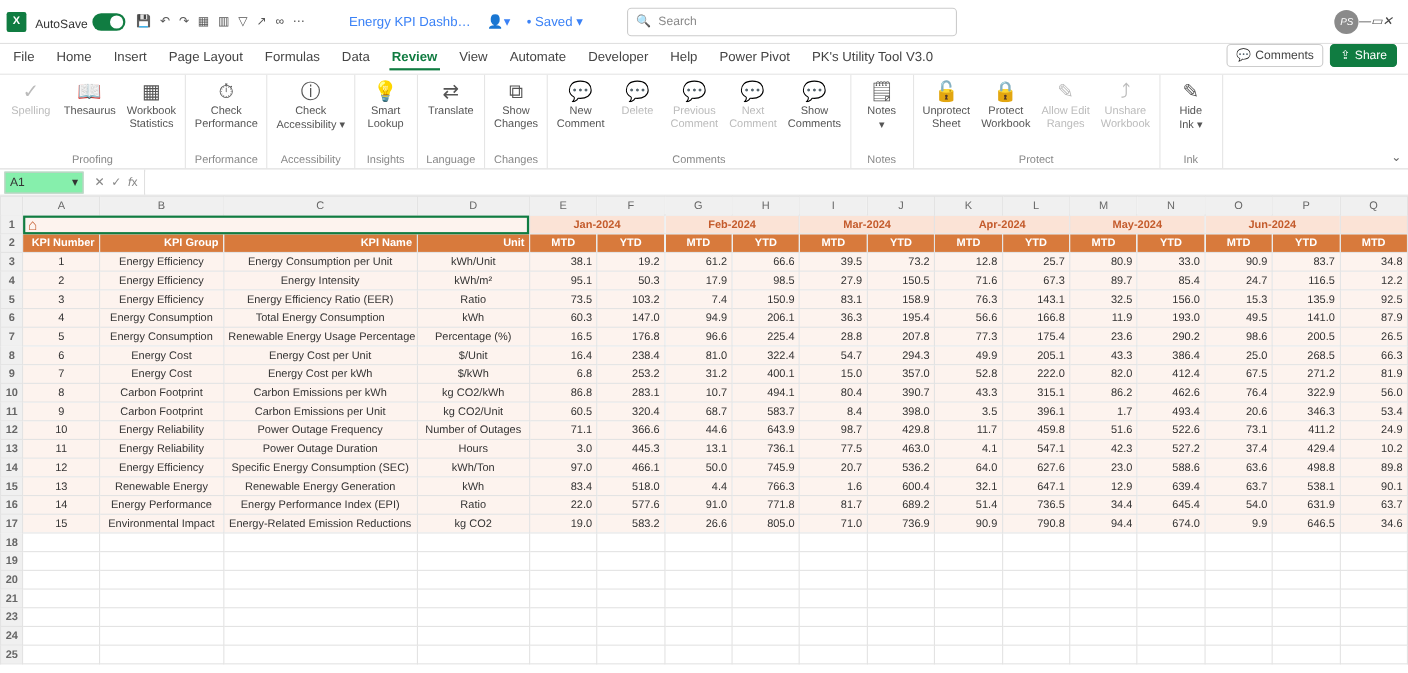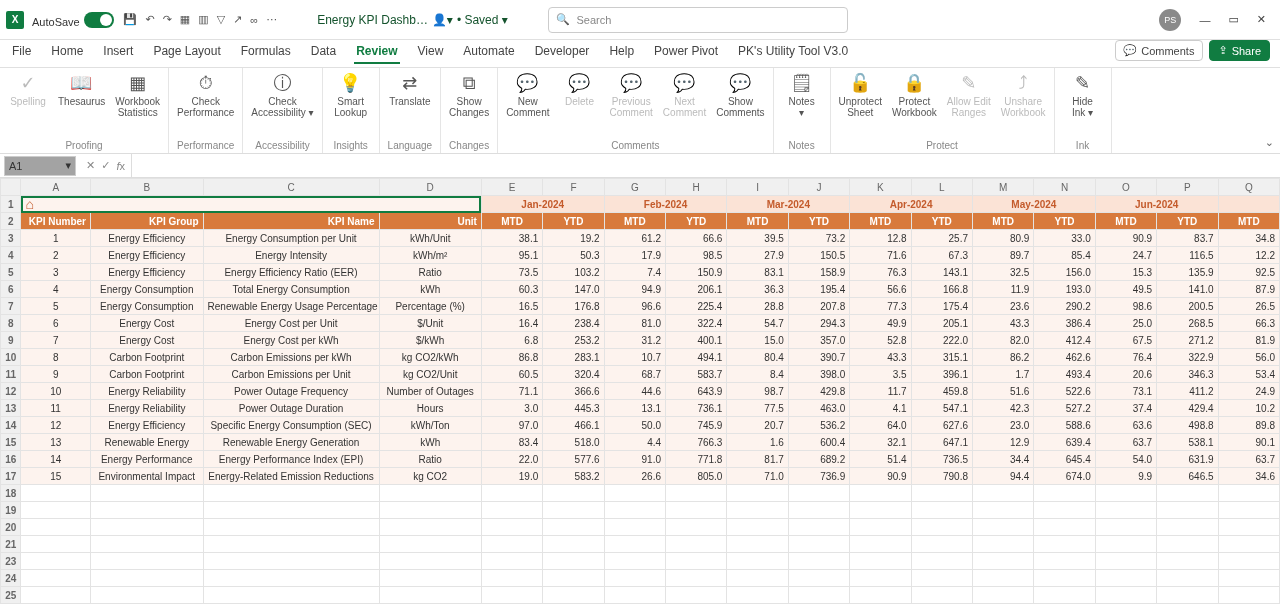--- a/index.html
+++ b/index.html
@@ -6,23 +6,23 @@
 body { background: #f3f3f3; width: 1280px; height: 612px; overflow: hidden; font-size: 11px; color: #333; }
 
 
 .titlebar { height: 40px; background: #fff; display: flex; align-items: center; padding: 0 6px; border-bottom: 1px solid #e0e0e0; }
 .titlebar .app-icon { width: 18px; height: 18px; background: #107c41; color: #fff; font-size: 10px; display: flex; align-items: center; justify-content:center; border-radius: 2px; margin-right: 8px; font-weight: bold;}
 .autosave { display:flex; align-items:flex-end; gap:4px; font-size:11px; }
 .toggle { width: 30px; height: 16px; background: #107c41; border-radius: 8px; position: relative; }
 .toggle::after { content:""; position:absolute; right:2px; top:2px; width:12px;height:12px;background:#fff;border-radius:50%; }
 .qat { display:flex; gap:8px; margin-left:10px; align-items:center; color:#555; }
 .qat span { cursor:pointer; }
-.doc-title { margin-left: 40px; display:flex; align-items:center; gap:4px; color:#14532d; font-size:12px; }
+.doc-title { margin-left: 40px; display:flex; align-items:center; gap:15px; color:#3b82f6; font-size:12px; }
 .search-box { margin-left: 40px; flex:0 0 300px; height:26px; background:#fff; border:1px solid #ccc; border-radius:4px; display:flex; align-items:center; padding:0 8px; color:#888; gap:6px;}
-.win-controls { margin-left:auto; display:flex; gap:18px; align-items:center; padding-right:8px; color:#444; }
+.win-controls { margin-left:auto; display:flex; align-items:center; padding-right:8px; color:#444;font-style:italic; }
 .avatar { width:22px;height:22px;border-radius:50%;background:#8a8a8a;color:#fff;display:flex;align-items:center;justify-content:center;font-size:9px;}
 
 
 .tabs { height: 28px; background:#fff; display:flex; align-items:flex-start; padding: 0 10px; gap:16px; font-size:12px; color:#444; border-bottom:1px solid #e0e0e0;}
 .tab { padding: 4px 2px; cursor:pointer; }
 .tab.active { color:#107c41; border-bottom:2px solid #107c41; font-weight:600;}
 .tabs-right { margin-left:auto; display:flex; gap:6px; align-items:center; }
 .btn-chip { border:1px solid #ccc; border-radius:4px; padding:3px 8px; font-size:11px; background:#fff; display:flex; align-items:center; gap:4px; cursor:pointer;}
 .btn-share { background:#107c41; color:#fff; border-color:#107c41;}
 
@@ -31,21 +31,21 @@
 .rgroup { border-right:1px solid #e5e5e5; padding: 4px 8px 2px 8px; display:flex; flex-direction:column; align-items:center; }
 .rgroup .items { display:flex; gap:10px; flex:1; align-items:flex-start;}
 .ritem { display:flex; flex-direction:column; align-items:center; gap:2px; font-size:10px; color:#555; text-align:center; cursor:pointer; min-width:40px;}
 .ritem.disabled { color:#bbb; }
 .ricon { font-size:18px; height:22px; display:flex; align-items:center; justify-content:center;}
 .rgroup .glabel { font-size:10px; color:#888; margin-top:2px;}
 .ribbon-collapse { position:absolute; right:6px; bottom:4px; color:#666; cursor:pointer; }
 
 
 .fbar { height:24px; background:#fff; border-bottom:1px solid #ddd; display:flex; align-items:center; }
-.namebox { width:72px; border:1px solid #ccc; height:20px; margin:0 4px; font-size:11px; padding:0 4px; display:flex; align-items:center; justify-content:space-between; background:#a3a3a3;}
+.namebox { width:72px; border:1px solid #ccc; height:20px; margin:0 4px; font-size:11px; padding:0 4px; display:flex; align-items:center; justify-content:space-between; background:#86efac;}
 .fx-icons { display:flex; gap:6px; padding:0 6px; color:#888; border-right:1px solid #ddd; height:100%; align-items:center;}
 .formula-input { flex:1; height:20px; border:none; padding:0 6px; font-size:11px; }
 
 
 .grid-wrap { position:relative; height: calc(612px - 40px - 28px - 86px - 24px); overflow:hidden; background:#fff;}
 table.grid { border-collapse:collapse; table-layout:fixed; width: 1280px; }
 .grid th, .grid td { border:1px solid #e3e3e3; height:17px; font-size:10px; padding:0 4px; white-space:nowrap; overflow:hidden; }
 .grid thead th { background:#f0f0f0; color:#666; font-weight:normal; text-align:center; position:sticky; top:0;}
 .grid .rowhdr { background:#f0f0f0; text-align:center; color:#666; width:20px;}
 .corner { background:#f0f0f0; width:20px;}

